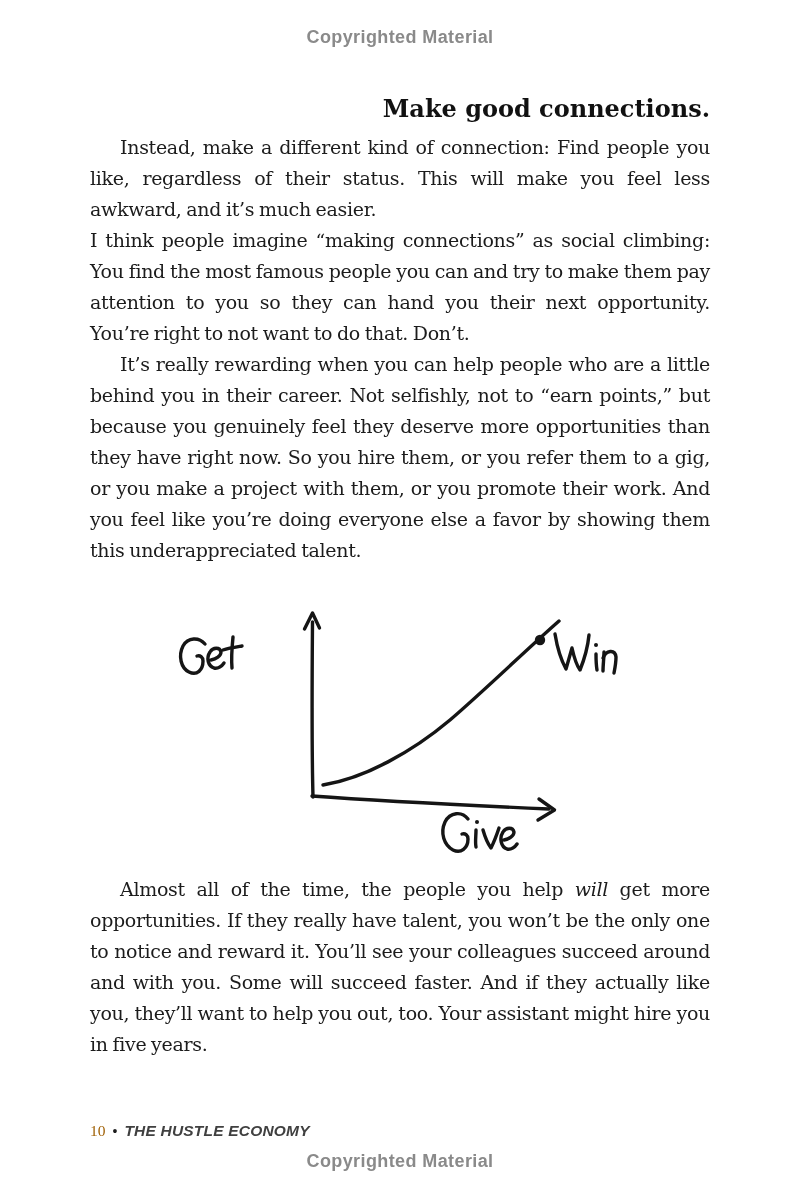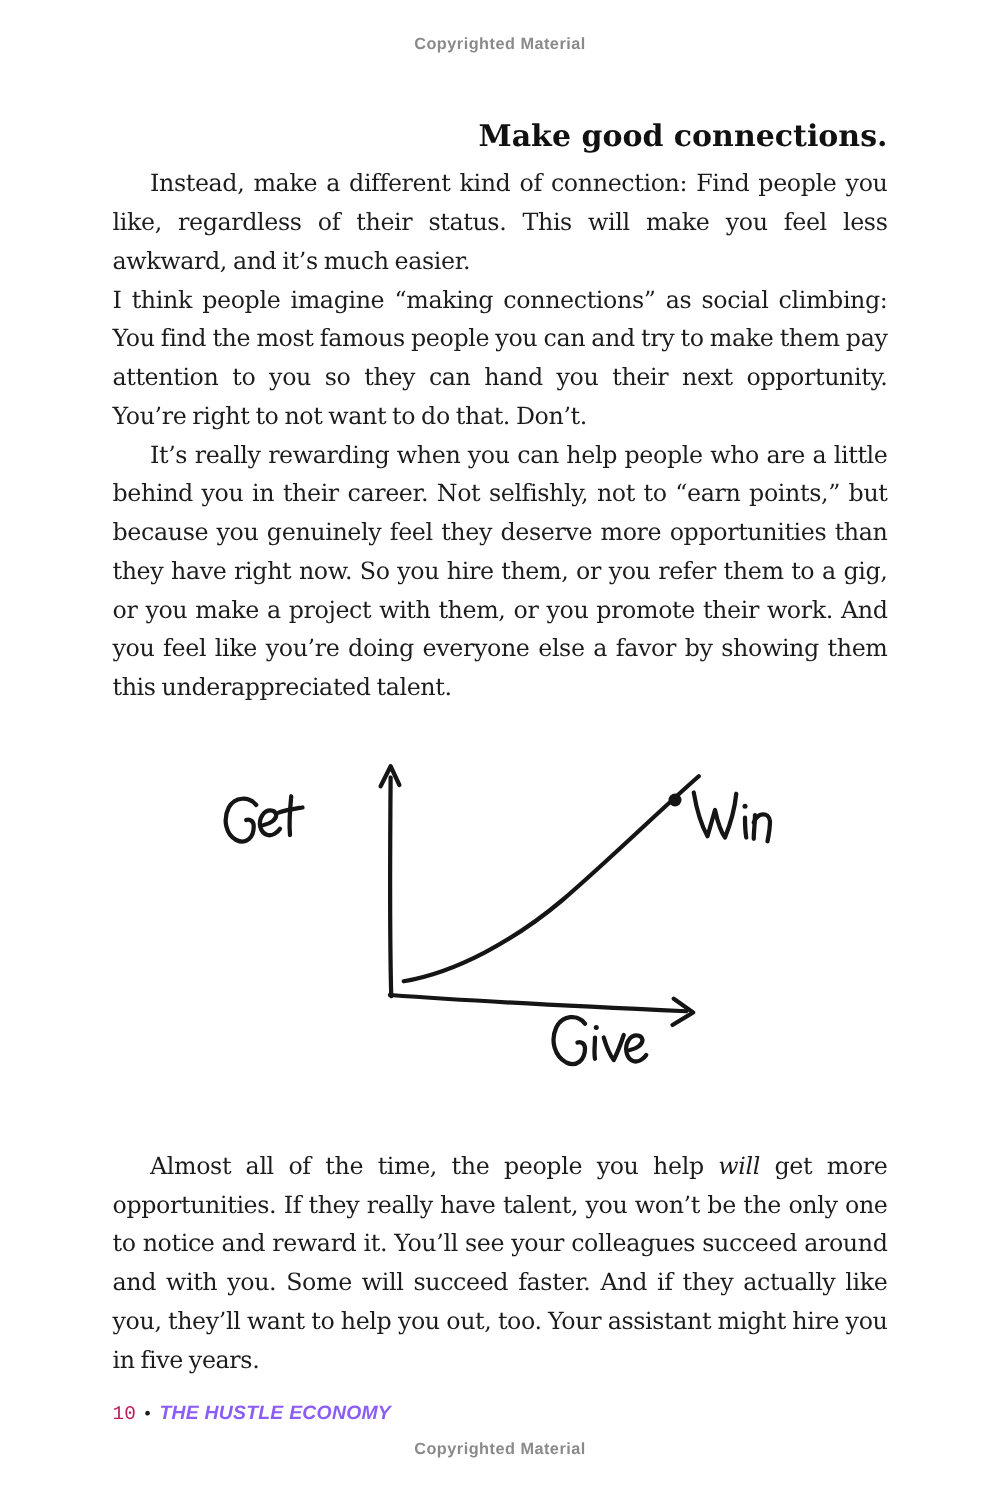--- a/index.html
+++ b/index.html
@@ -13,21 +13,21 @@
     font-family: "DejaVu Serif", serif;
     overflow: hidden;
   }
   .copyright {
     position: absolute;
     left: 0;
     width: 100%;
     text-align: center;
     font-family: "Liberation Sans", sans-serif;
     font-weight: bold;
-    font-size: 13px;
+    font-size: 18px;
     color: #8a8a8a;
     letter-spacing: 0.4px;
   }
   .copyright-top { top: 27px; }
   .copyright-bottom { top: 1151px; }
   .content {
     position: absolute;
     left: 90px;
     top: 94px;
     width: 620px;
@@ -59,36 +59,36 @@
   .chart-svg { display: block; margin-left: 60px; }
   .footer {
     position: absolute;
     left: 90px;
     top: 1122px;
     display: flex;
     align-items: baseline;
     gap: 7px;
   }
   .page-number {
-    font-family: Liberation Mono, monospace;
+    font-family: Liberation Serif, serif;
     font-size: 15.5px;
-    color: #be185d;
+    color: #a16207;
   }
   .footer-separator {
     font-family: "Liberation Sans", sans-serif;
     font-size: 14px;
     color: #1c1c1c;
   }
   .book-title {
     font-family: "Liberation Sans", sans-serif;
     font-weight: bold;
     font-style: italic;
     font-size: 15.5px;
     letter-spacing: 0.2px;
-    color: #8b5cf6;
+    color: #404040;
   }
 </style>
 </head>
 <body>
 
 <div class="page">
 
   <div class="copyright copyright-top">Copyrighted Material</div>
 
   <main class="content">
@@ -136,21 +136,21 @@
         <g role="img" aria-label="Give">
           <path d="M318 227 C312 219, 300 220, 295 230 C290 241, 294 253, 303 258 C311 262, 318 256, 318 247 C318 243, 315 241, 312 242"></path>
           <path d="M326 238 C326 244, 325 250, 326 255"></path>
           <circle cx="327" cy="230" r="2" fill="#151515" stroke="none"></circle>
           <path d="M333 238 C335 245, 338 252, 341 256 C344 250, 347 242, 349 236"></path>
           <path d="M354 248 C359 247, 364 244, 364 240 C363 235, 356 235, 353 240 C349 246, 351 255, 357 257 C361 258, 365 255, 367 252"></path>
         </g>
       </svg>
     </figure>
 
-    <p class="para" style="margin-top:44px;">
+    <p class="para" style="">
       <span>Almost all of the time, the people you help </span><em>will</em><span> get more opportunities. If they really have talent, you won’t be the only one to notice and reward it. You’ll see your colleagues succeed around and with you. Some will succeed faster. And if they actually like you, they’ll want to help you out, too. Your assistant might hire you in five years.</span>
     </p>
 
   </main>
 
   <footer class="footer">
     <span class="page-number">10</span>
     <span class="footer-separator">•</span>
     <span class="book-title">THE HUSTLE ECONOMY</span>
   </footer>

